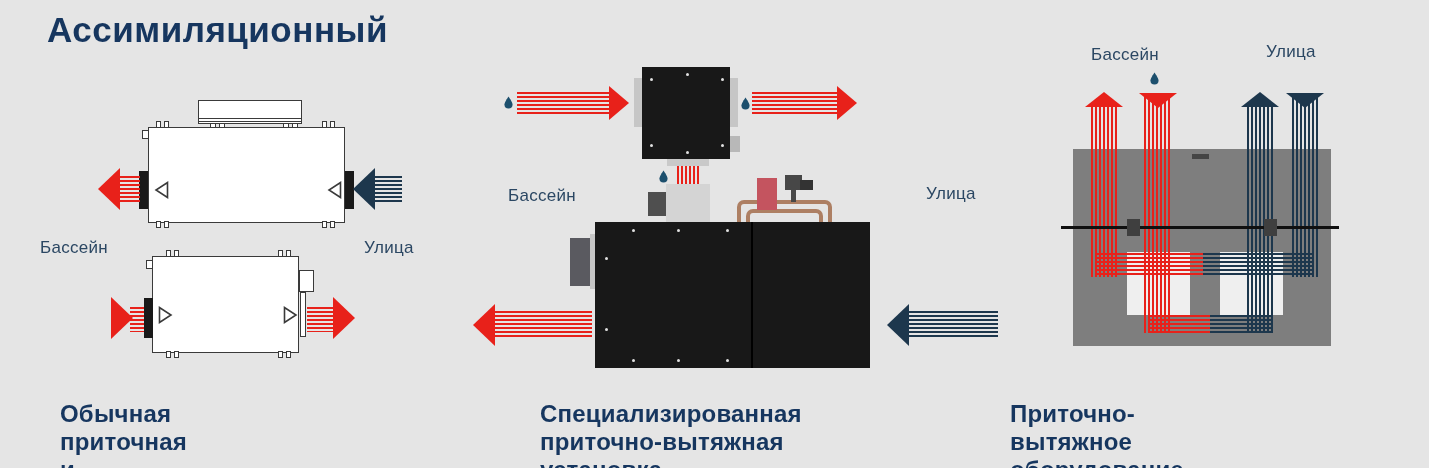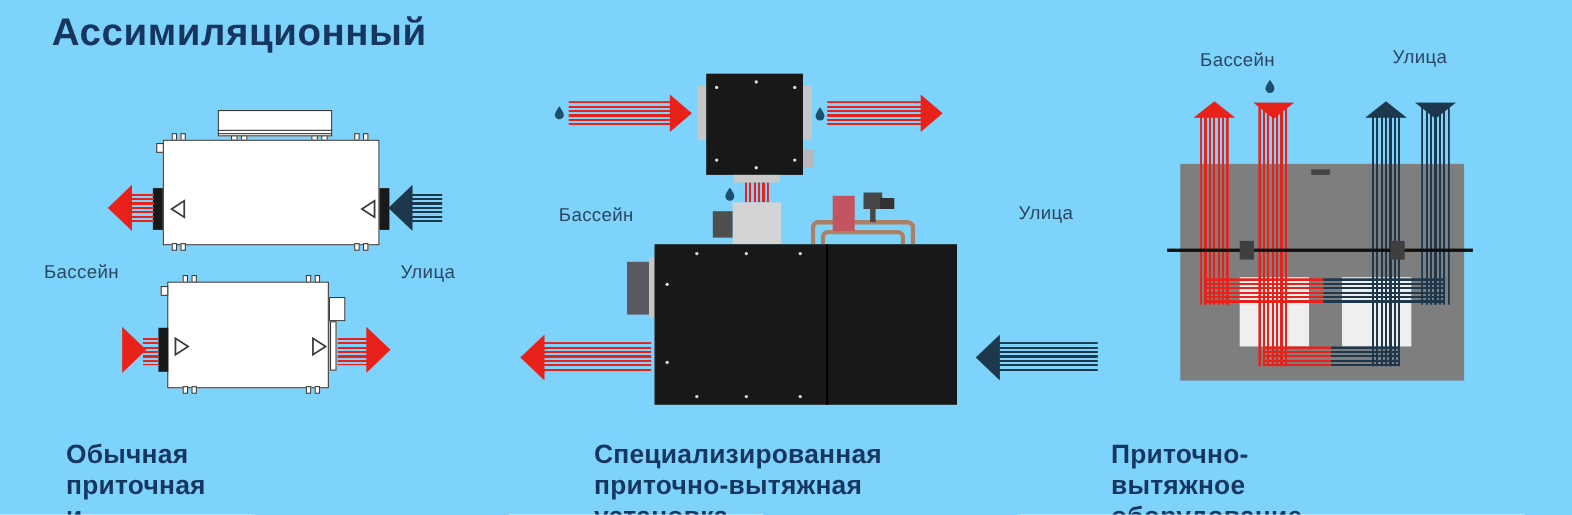--- a/index.html
+++ b/index.html
@@ -1,17 +1,17 @@
 <!DOCTYPE html>
 <html style="--color-title-text: #16365f; --color-caption-text: #16365f; --color-label-text: #2b4763; --color-red: #e8211a; --color-navy: #1d374d; --color-drop-blue: #1c4f6d; --color-outline: #3a3a3a; --color-black-unit: #181818; --color-dark-gray: #4f4f4f; --color-mid-gray: #7e7e7e; --color-light-gray: #c9c9c9; --color-white-block: #efefef; --color-copper: #ad7f63; --color-valve-red: #c4545f;"><head>
 <meta charset="utf-8">
 <style>
   html,body{margin:0;padding:0;background:#fff;}
   .canvas{
-    position:relative;width:1429px;height:468px;background:#7dd3fc;overflow:hidden;
+    position:relative;width:1429px;height:468px;background:#e5e5e5;overflow:hidden;
     font-family:"Liberation Sans","DejaVu Sans",sans-serif;
   }
   .layer{position:absolute;left:0;top:0;width:0;height:0;}
   .abs{position:absolute;box-sizing:border-box;}
   .title{
     position:absolute;left:47px;top:10px;margin:0;
     font-size:35px;font-weight:800;letter-spacing:.5px;
     color:var(--color-title-text,#16365f);
   }
   .caption{

